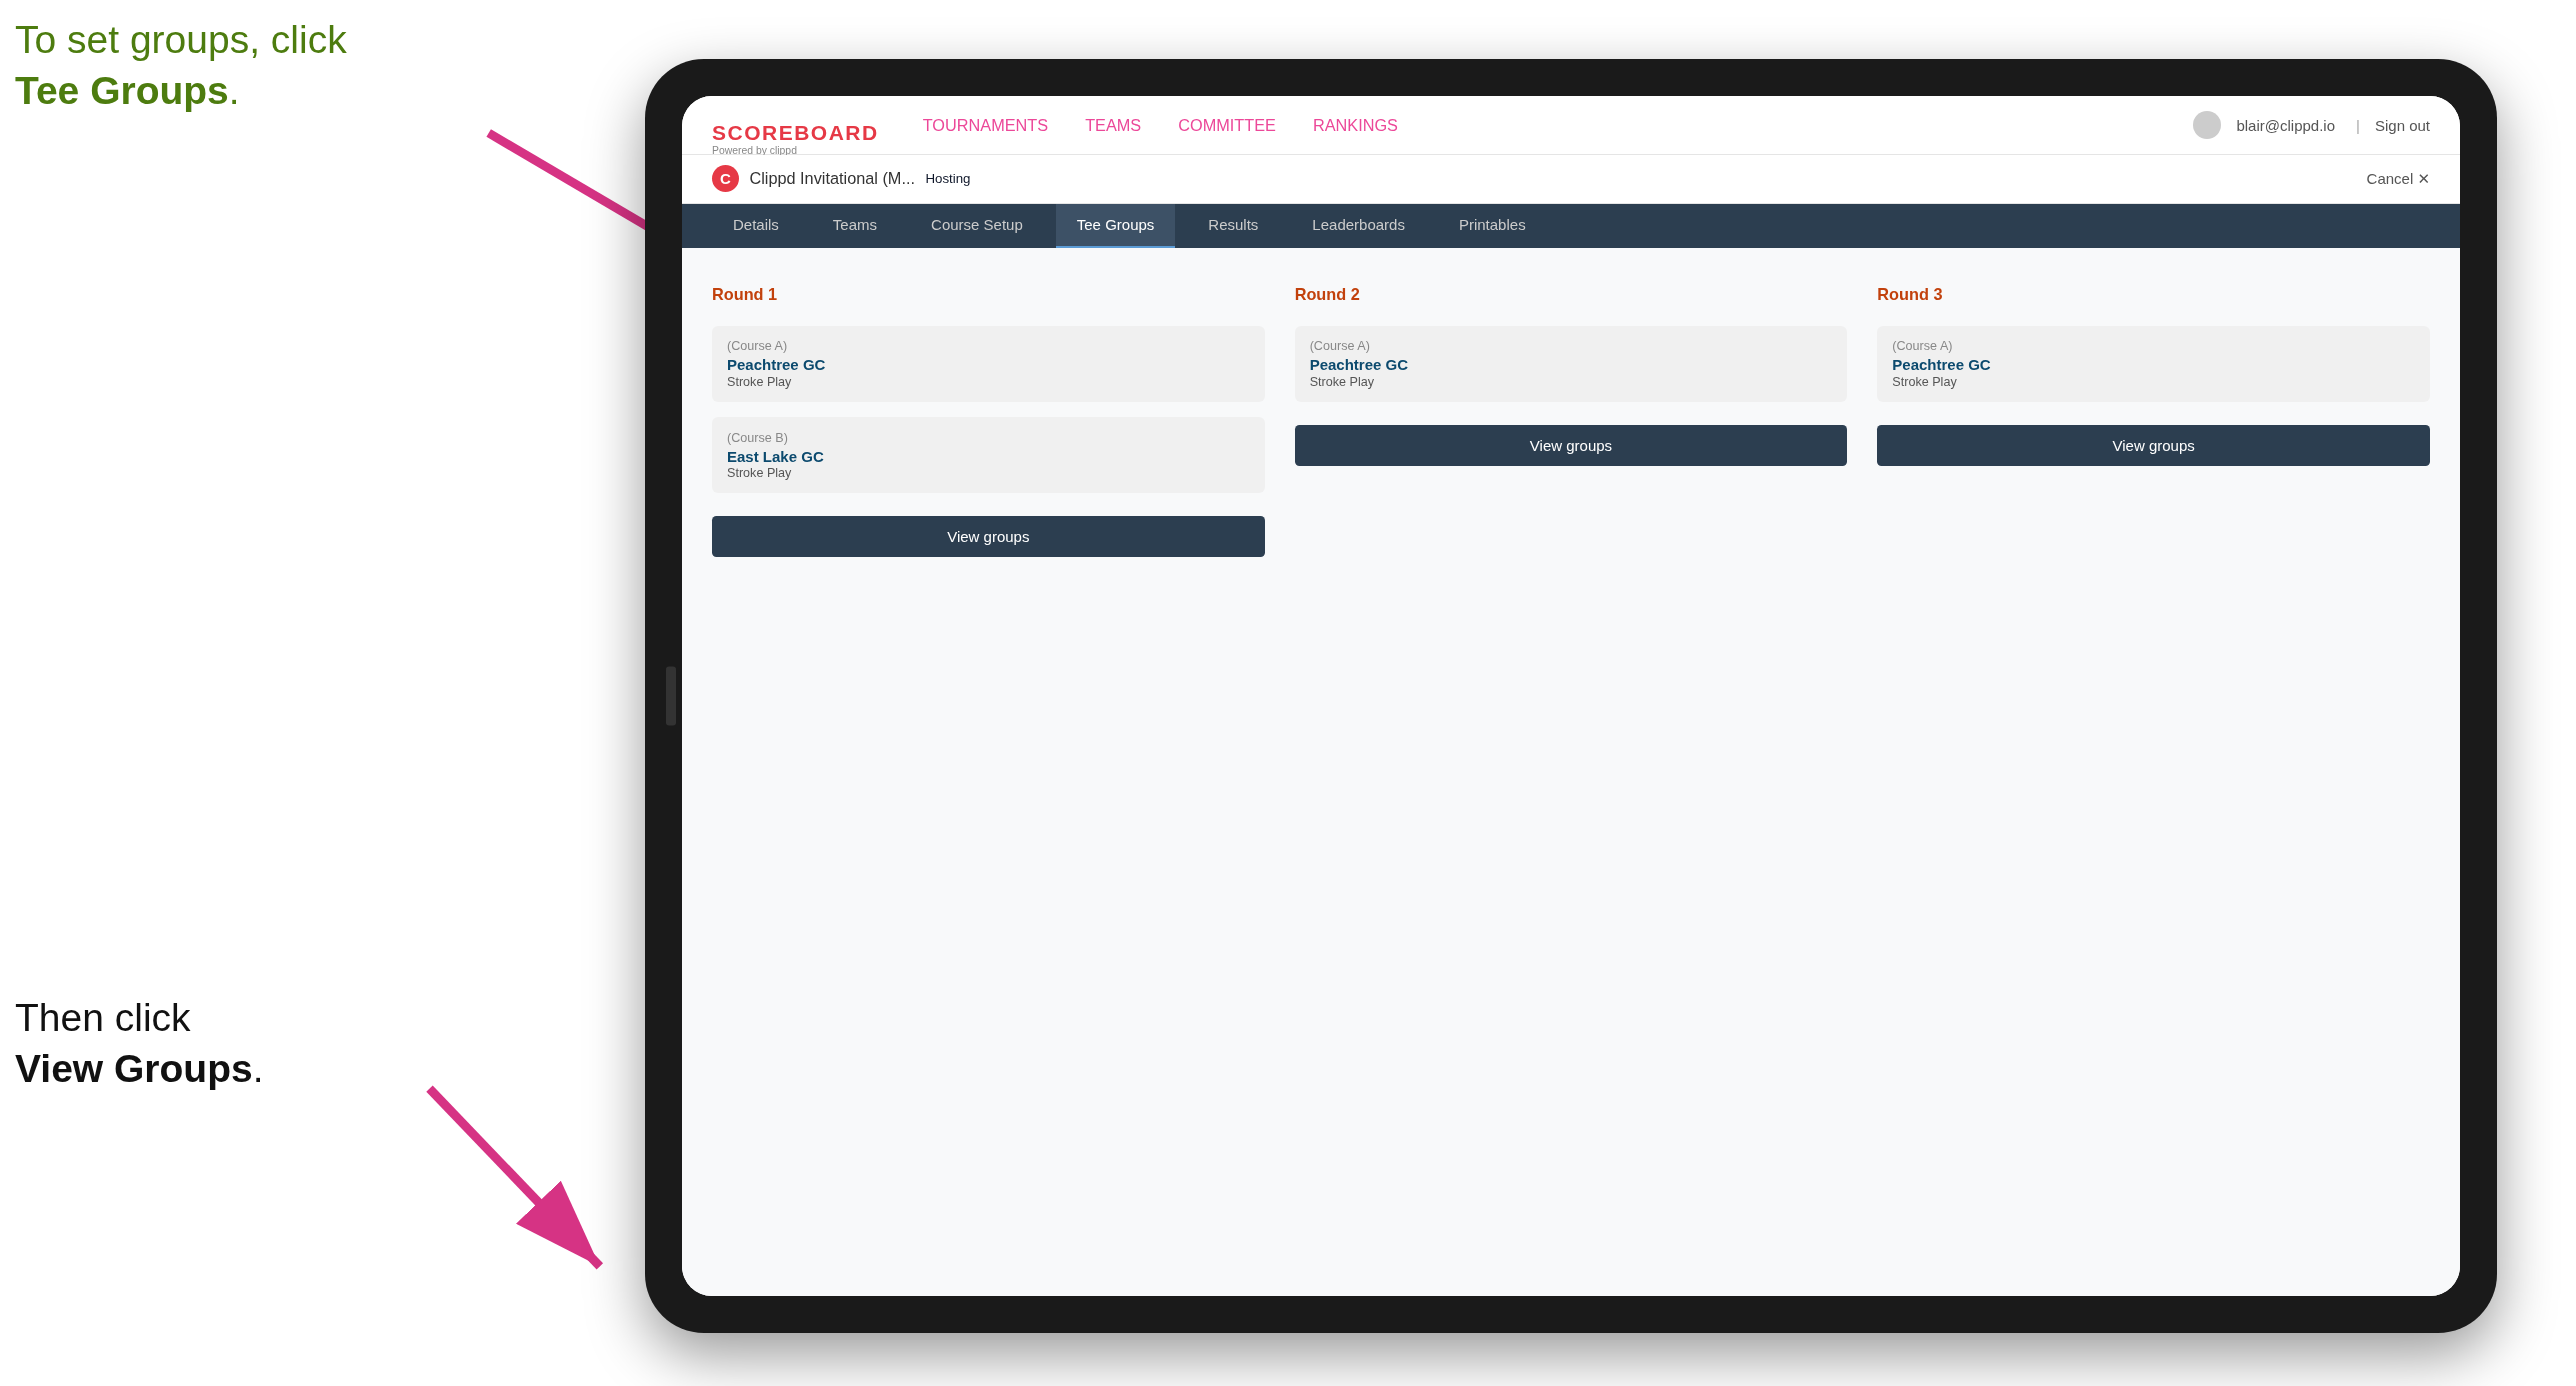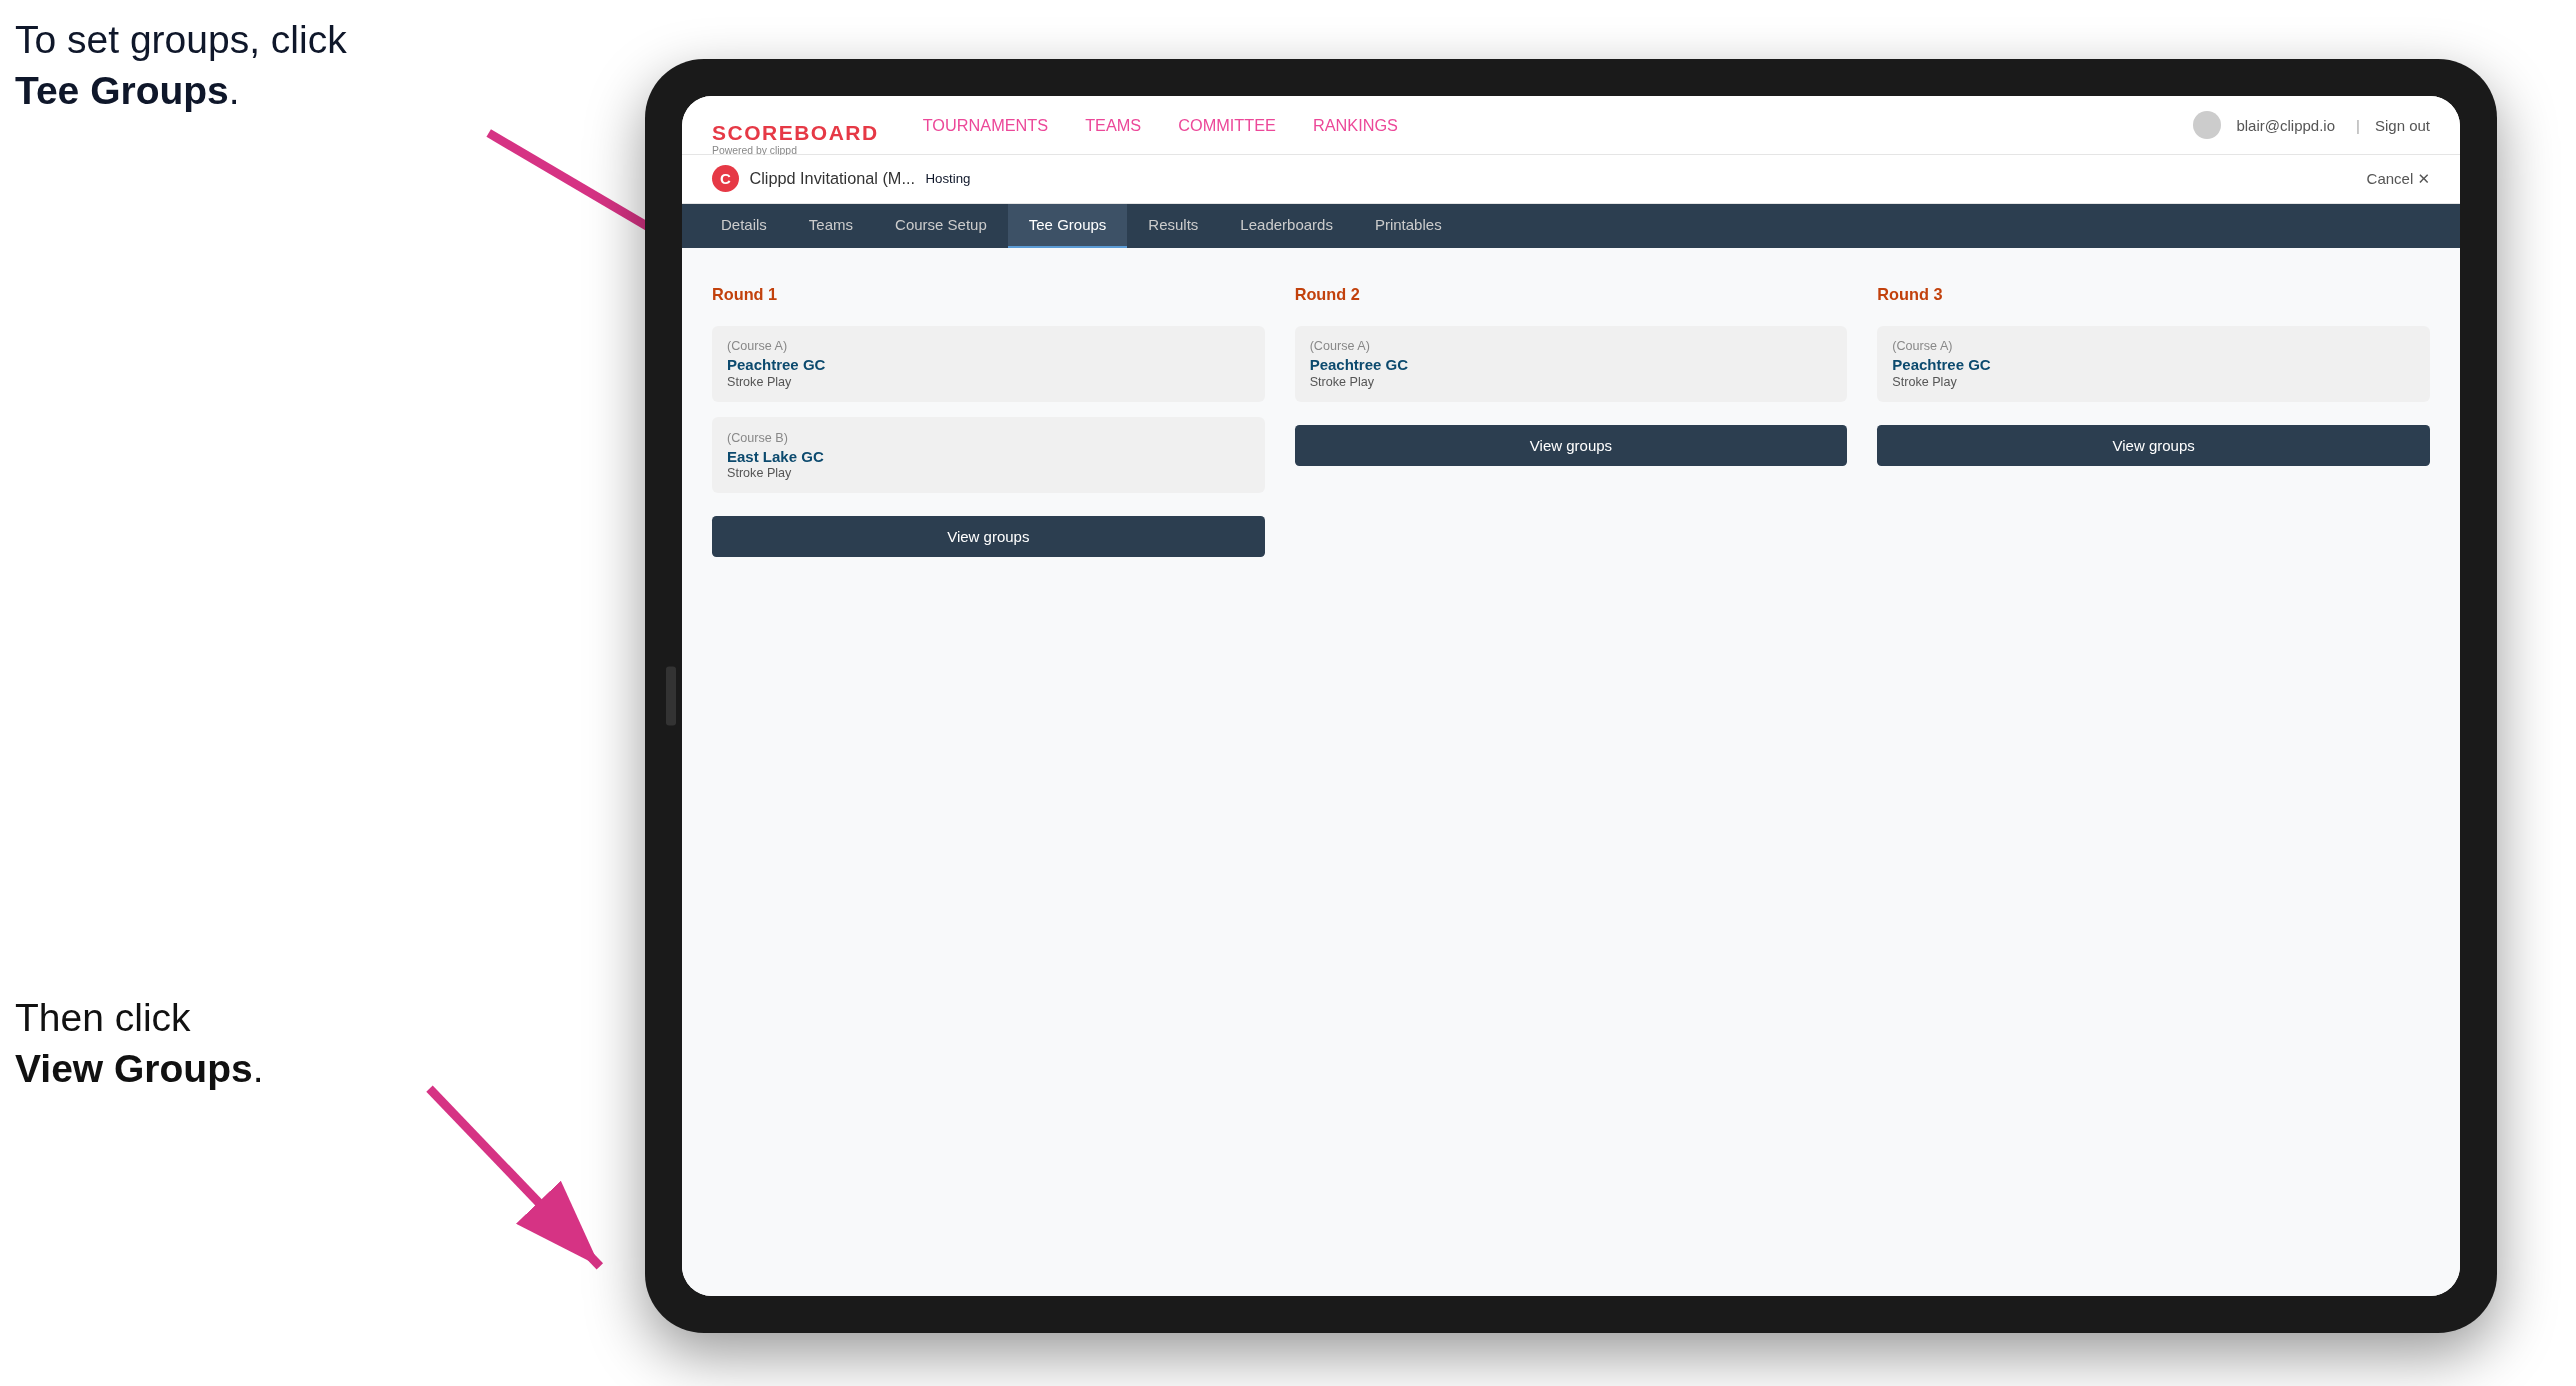--- a/index.html
+++ b/index.html
@@ -12,21 +12,21 @@
       overflow: hidden;
     }
 
     
     .annotation-top {
       position: absolute;
       top: 15px;
       left: 15px;
       font-size: 39px;
       line-height: 1.3;
-      color: #0f172a;
+      color: #4d7c0f;
     }
     .annotation-top strong {
       font-weight: 900;
     }
 
     .annotation-bottom {
       position: absolute;
       top: 993px;
       left: 15px;
       font-size: 39px;
@@ -193,24 +193,24 @@
 
     .cancel-btn {
       font-size: 15px;
       color: #555;
       cursor: pointer;
     }
 
     
     .tab-bar {
       background: #2c3e50;
-      padding: 0 18px;
-      display: flex;
-      align-items: center;
-      gap: 0;
+      padding: 0 30px;
+      display: flex;
+      align-items: center;
+      gap: 12px;
       height: 44px;
       flex-shrink: 0;
     }
 
     .tab-item {
       padding: 0 21px;
       height: 100%;
       display: flex;
       align-items: center;
       font-size: 15px;

